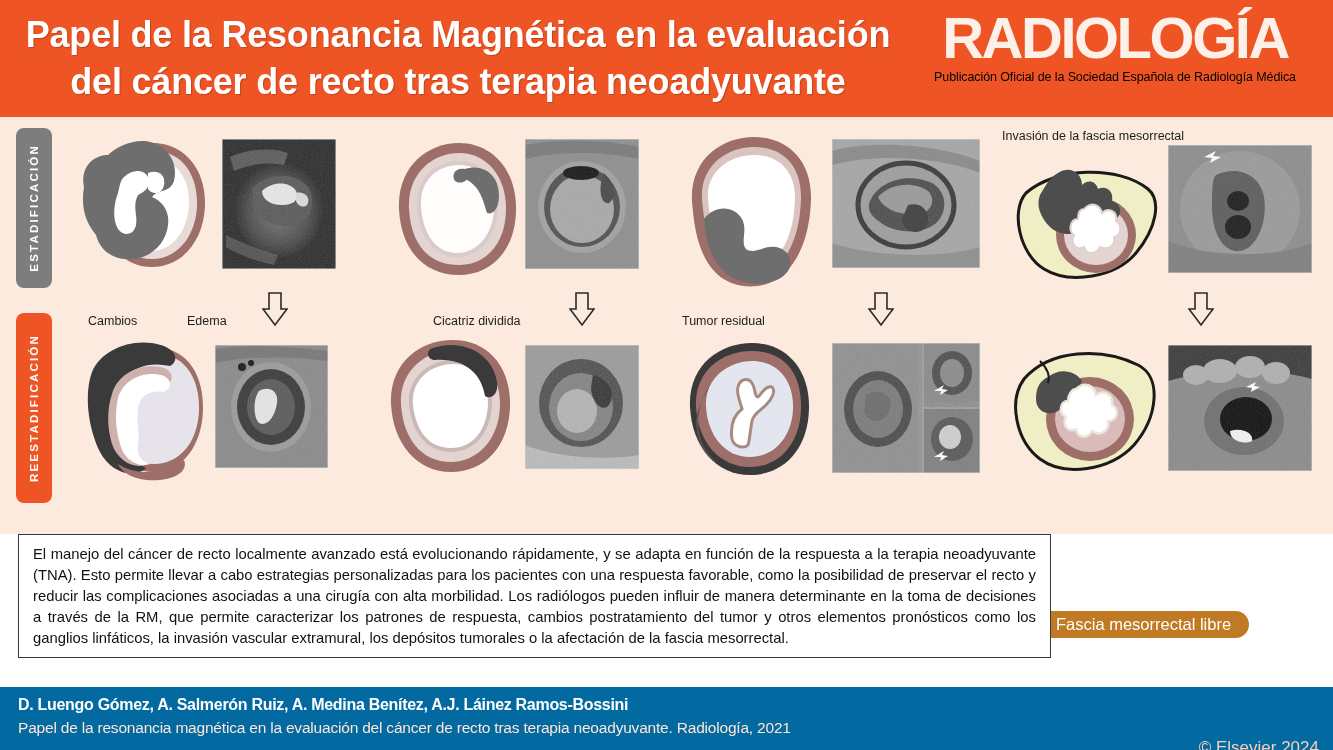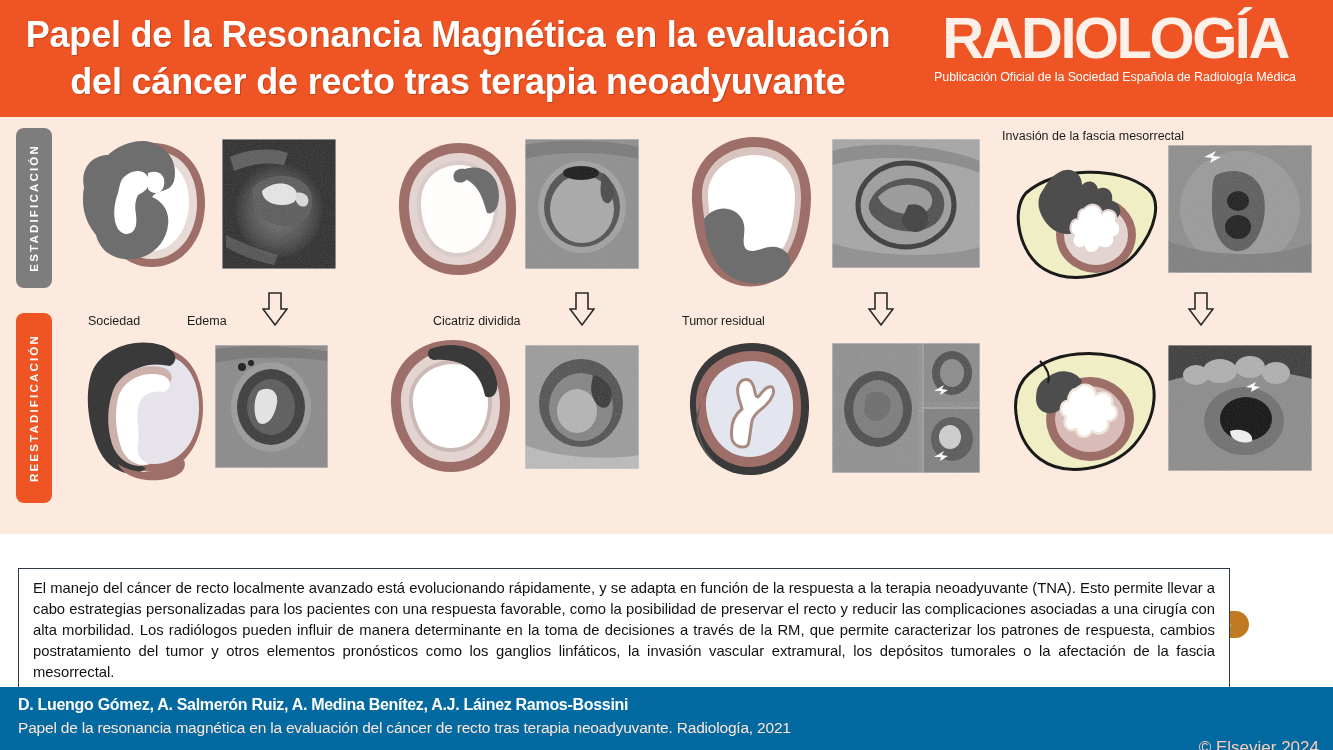--- a/index.html
+++ b/index.html
@@ -53,21 +53,21 @@
     color: #fdf0e8;
     font-size: 58px;
     font-weight: bold;
     letter-spacing: -2.5px;
     line-height: 0.95;
     font-family: "Liberation Sans", sans-serif;
     white-space: nowrap;
     text-align: center;
   }
   .brand-sub {
-    color: #ffffff;
+    color: #000000;
     font-size: 12.5px;
     letter-spacing: -0.1px;
     margin-top: 5px;
     white-space: nowrap;
   }
 
   
   .panel {
     position: absolute;
     left: 0; top: 117px;
@@ -150,22 +150,22 @@
     box-sizing: border-box;
   }
   #badge-1 { left: 111px; top: 494px; background: #56b7d4; }
   #badge-2 { left: 416px; top: 494px; background: #2b7d98; }
   #badge-3 { left: 722px; top: 494px; background: #1b3d6e; }
   #badge-4 { left: 1038px; top: 494px; background: #c07a23; }
 
   
   .abstract {
     position: absolute;
-    left: 18px; top: 568px;
-    width: 1212px;
+    left: 18px; top: 534px;
+    width: 1033px;
     height: 124px;
     background: #ffffff;
     border: 1.5px solid #2f3a44;
     box-sizing: border-box;
     padding: 9px 14px 6px 14px;
   }
   .abstract p {
     margin: 0;
     font-size: 14.8px;
     line-height: 1.42;
@@ -273,21 +273,21 @@
           <path d="M4 96 C20 104 40 112 56 116 L52 126 C32 122 14 114 4 108 Z" fill="#6a6a6a" opacity="0.6"></path>
           <rect width="114" height="130" filter="url(#nz1)" opacity="0.5" fill="none"></rect>
           <rect width="114" height="130" fill="none" stroke="#d8d8d8" stroke-width="1"></rect>
         </svg>
       </div>
 
       <svg class="arrow" style="left:192px; top:174px;" viewBox="0 0 26 36">
         <polygon points="7,2 19,2 19,18 25,18 13,34 1,18 7,18" fill="#fdeade" stroke="#2a2a2a" stroke-width="1.6"></polygon>
       </svg>
 
-      <div class="cell-label" style="left:18px; top:197px;">Sociedad</div>
+      <div class="cell-label" style="left:18px; top:197px;">Cambios</div>
       <div class="cell-label" style="left:117px; top:197px;">Edema</div>
 
       <svg class="art" style="left:8px; top:215px;" width="144" height="152" viewBox="0 0 144 152">
         <path d="M28 76 C26 36 54 14 82 16 C110 18 126 44 125 78 C124 114 104 140 76 140 C44 140 30 114 28 76 Z" fill="#9d6f68"></path>
         <path d="M30 74 C28 38 54 20 82 22 C108 24 122 48 121 78 C120 110 102 132 76 132 C48 132 32 110 30 74 Z" fill="#e6e4ea"></path>
         <path d="M14 40 C24 16 58 4 86 14 C100 20 100 30 92 34 C74 30 56 34 48 46
                  C40 58 48 74 46 92 C44 112 52 128 68 136 C56 148 32 140 22 120
                  C10 96 6 62 14 40 Z" fill="#3a3a3a"></path>
         <path d="M34 62 C40 40 66 30 86 36 C96 40 96 50 88 54 C72 52 60 58 56 70
                  C52 84 58 96 56 110 C54 124 62 130 70 132 C58 138 40 130 34 112

